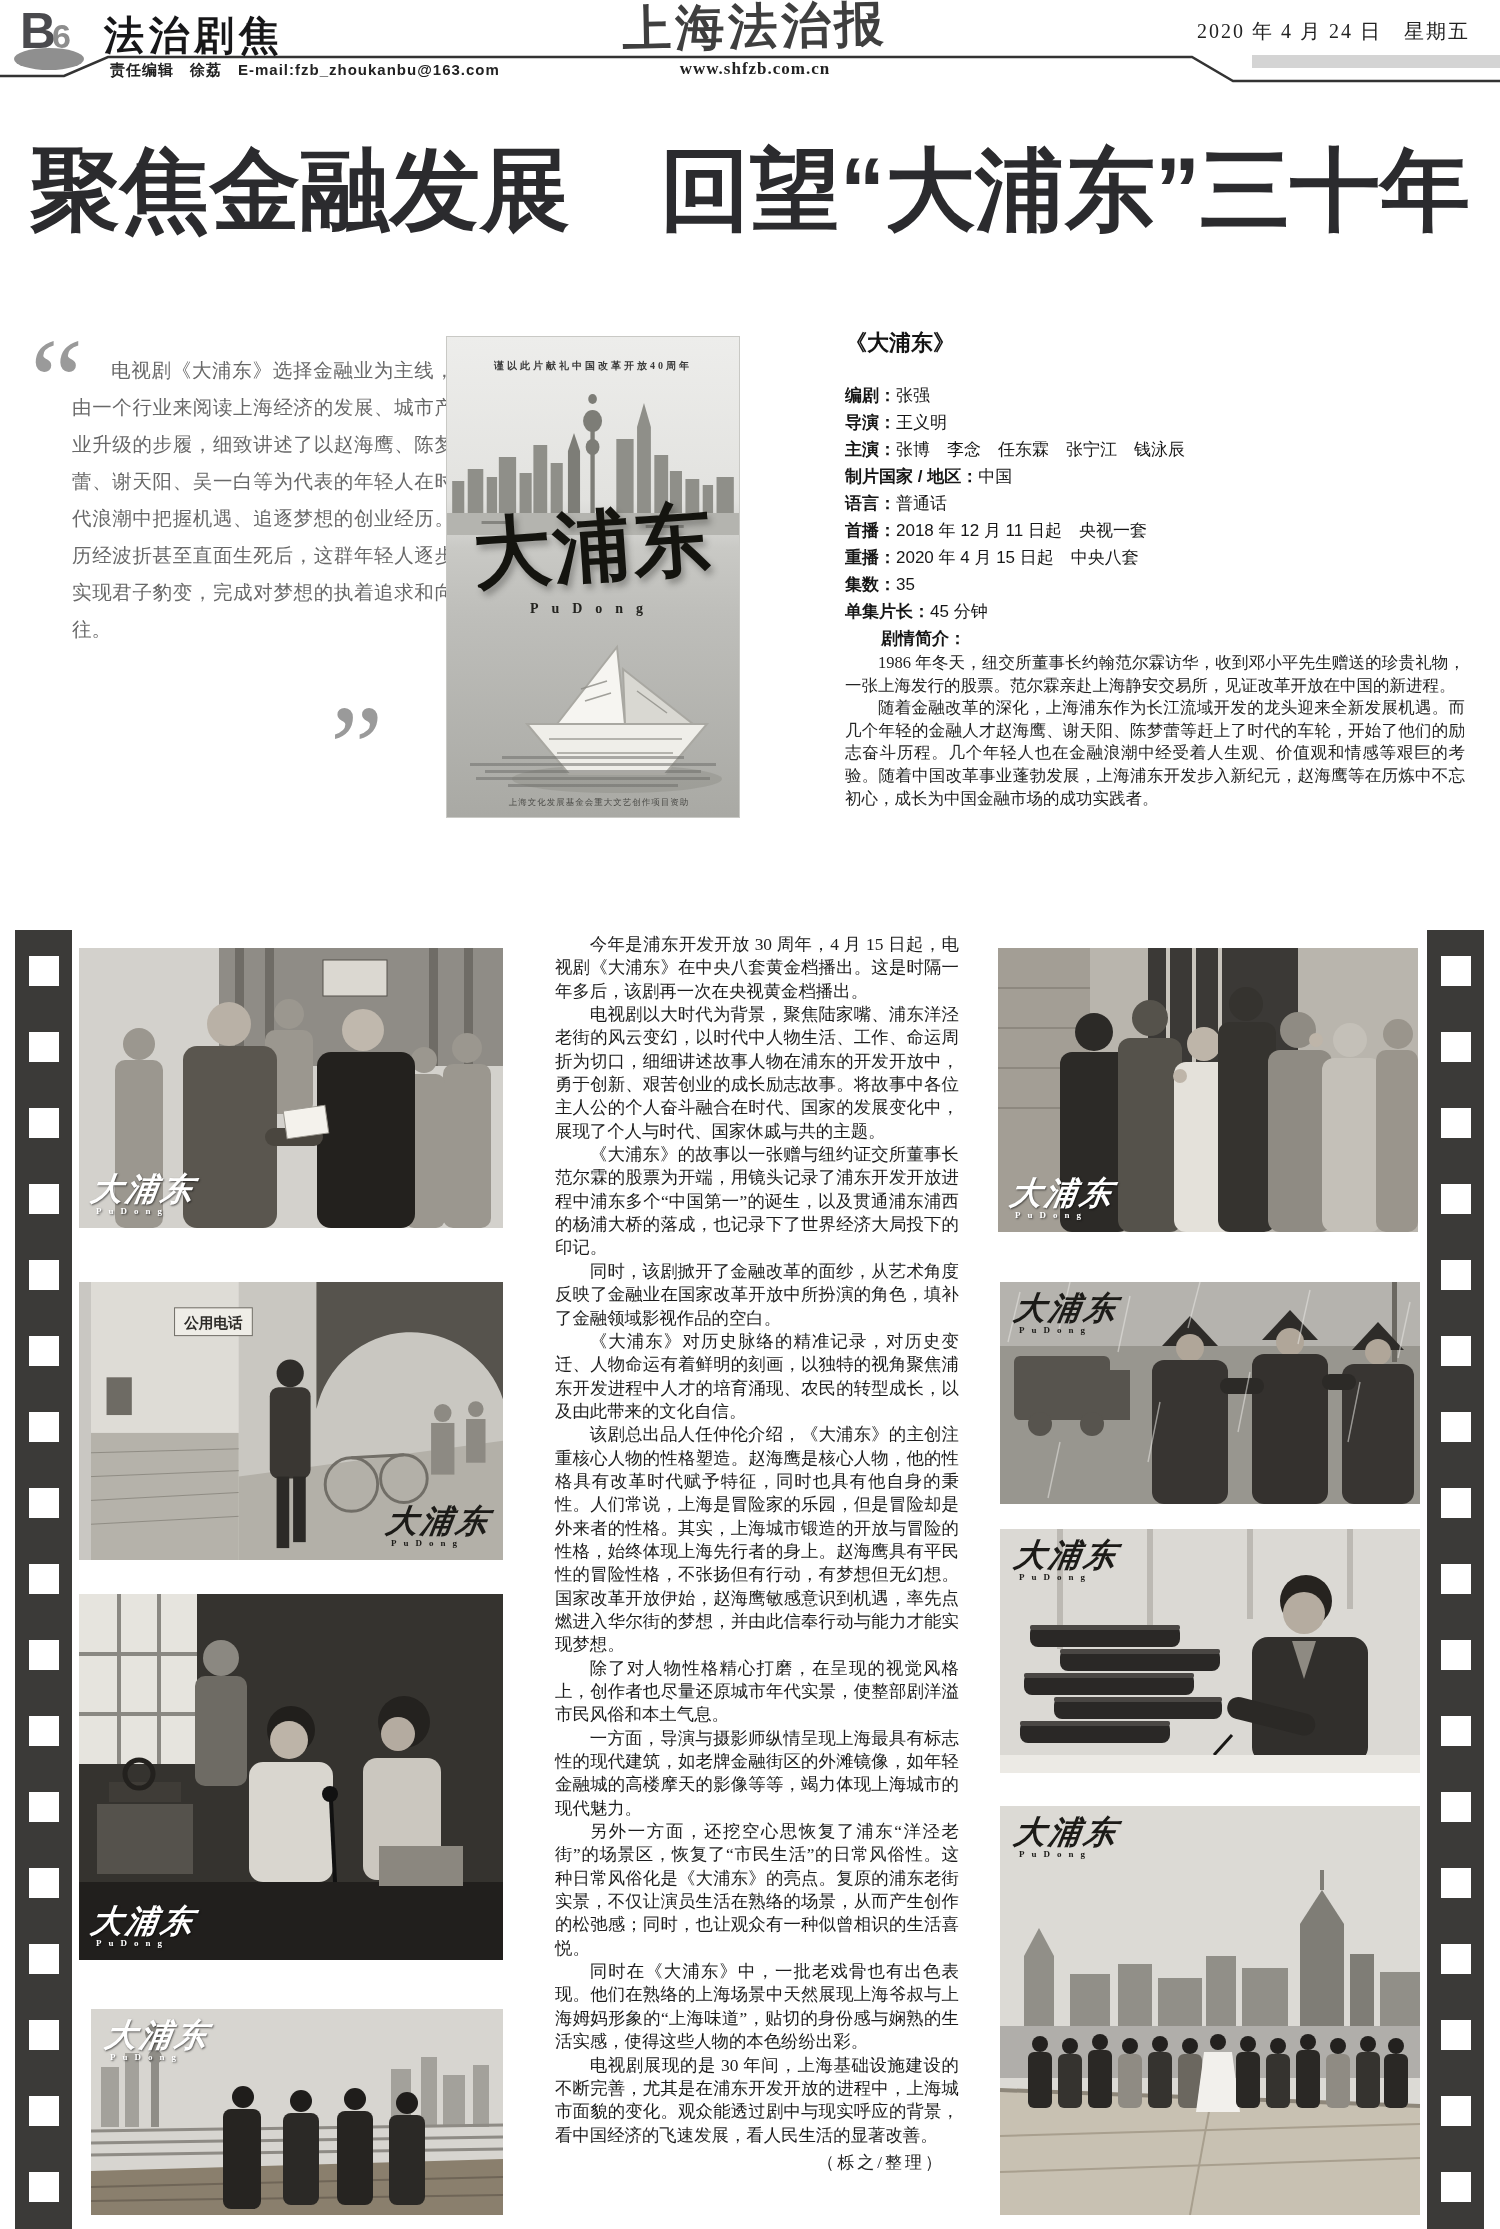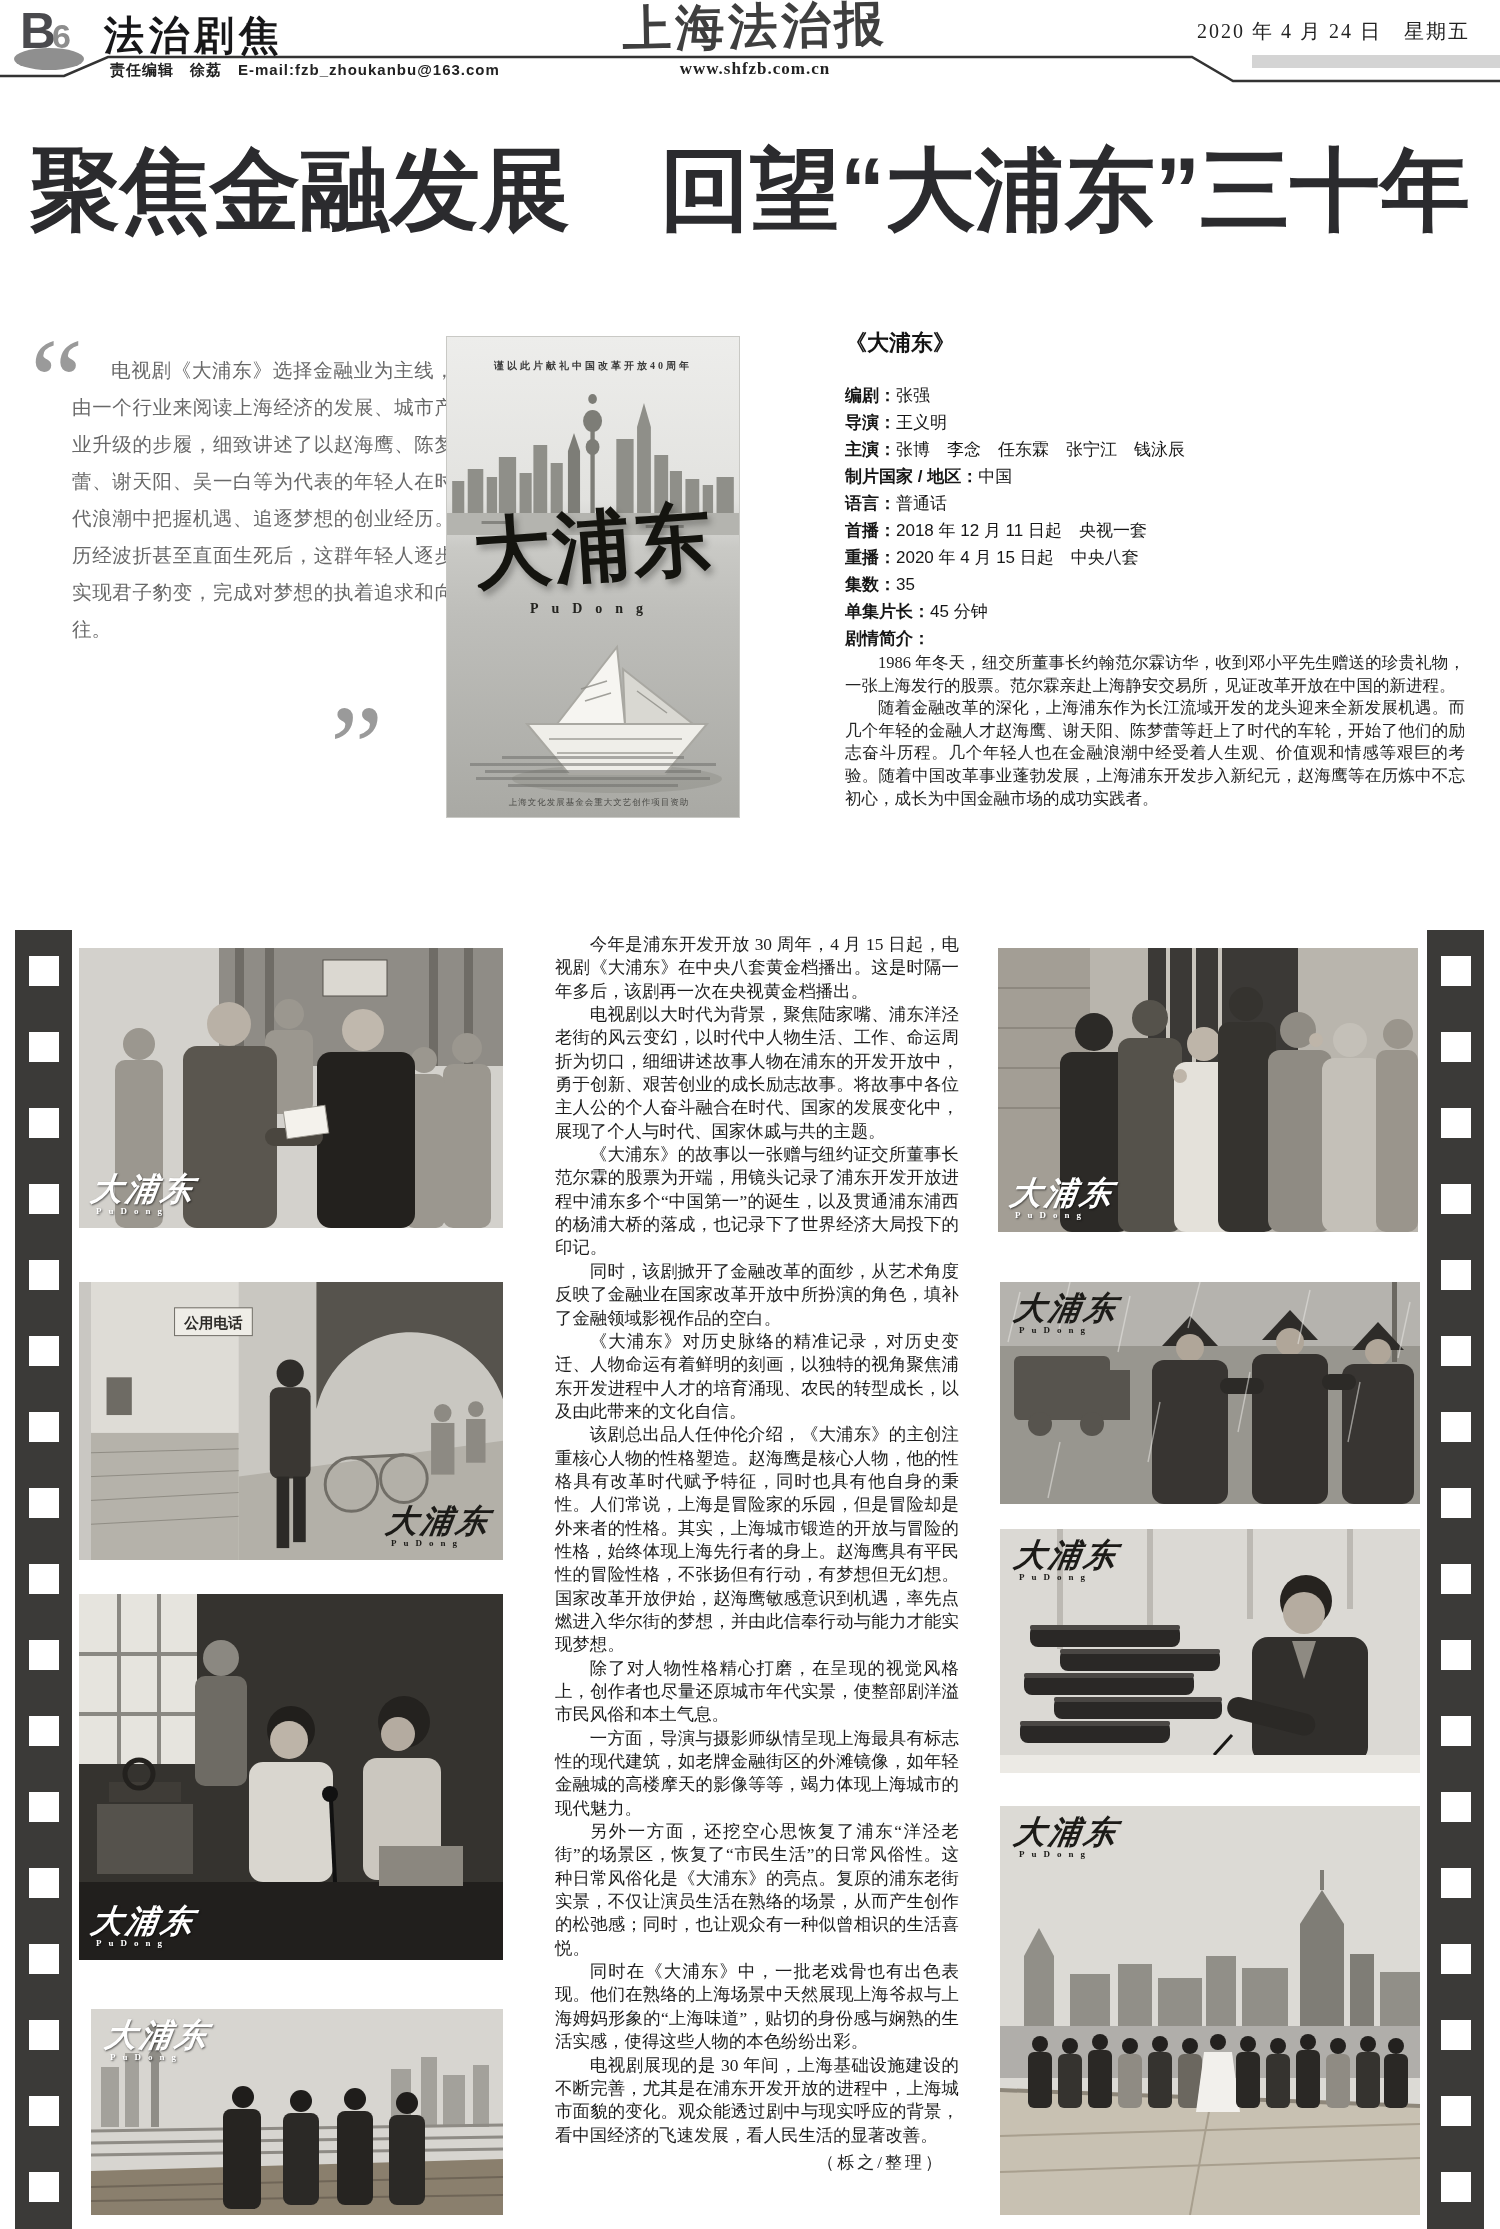--- a/index.html
+++ b/index.html
@@ -38,21 +38,21 @@
   .poster .psub { position:absolute; left:0; top:264px; width:100%; text-align:center; font-size:14px; letter-spacing:13px; color:#23231f; font-weight:bold; }
   .poster .boat-svg { position:absolute; left:50px; top:292px; width:240px; height:170px; }
   .poster .credits { position:absolute; left:0; bottom:26px; width:100%; }
   .poster .credits i { display:block; height:3px; background:#70706c; opacity:.55; margin:4px auto; }
   .poster .pfooter { position:absolute; left:0; bottom:8px; width:100%; text-align:center; font-size:8.5px; color:#4c4c48; letter-spacing:1px;padding-left:12px; }
   
   .info { position:absolute; left:845px; top:328px; width:620px; }
   .info .ititle { font-family:"Liberation Sans","DejaVu Sans",sans-serif; font-weight:900; font-size:22px; color:#141414; margin-bottom:24px; }
   .info .row { font-family:"Liberation Sans","DejaVu Sans",sans-serif; font-size:17px; line-height:27px; color:#161616; }
   .info .row b { font-weight:bold; }
-  .info .synlabel { font-family:"Liberation Sans","DejaVu Sans",sans-serif; font-weight:bold; font-size:17px; line-height:27px; color:#161616; }
+  .info .synlabel { font-family:"Liberation Sans","DejaVu Sans",sans-serif; font-weight:bold; font-size:17px; line-height:27px; color:#161616;margin-left:36px; }
   .info .syn { font-size:16.5px; line-height:22.6px; color:#242424; text-align:justify; text-indent:2em; font-style:normal; }
   
   .strip { position:absolute; top:930px; bottom:0; width:57px; background:#3b3a38; }
   .strip .holes { position:absolute; left:50%; transform:translateX(-50%); top:26px; bottom:0; width:30px;
     background:repeating-linear-gradient(to bottom,#ffffff 0 30px,transparent 30px 76px); }
   .strip.left { left:15px; }
   .strip.right { left:1427px; }
   
   .photo { position:absolute; overflow:hidden; background:#c9c7c2; }
   .photo svg { display:block; width:100%; height:100%; }

